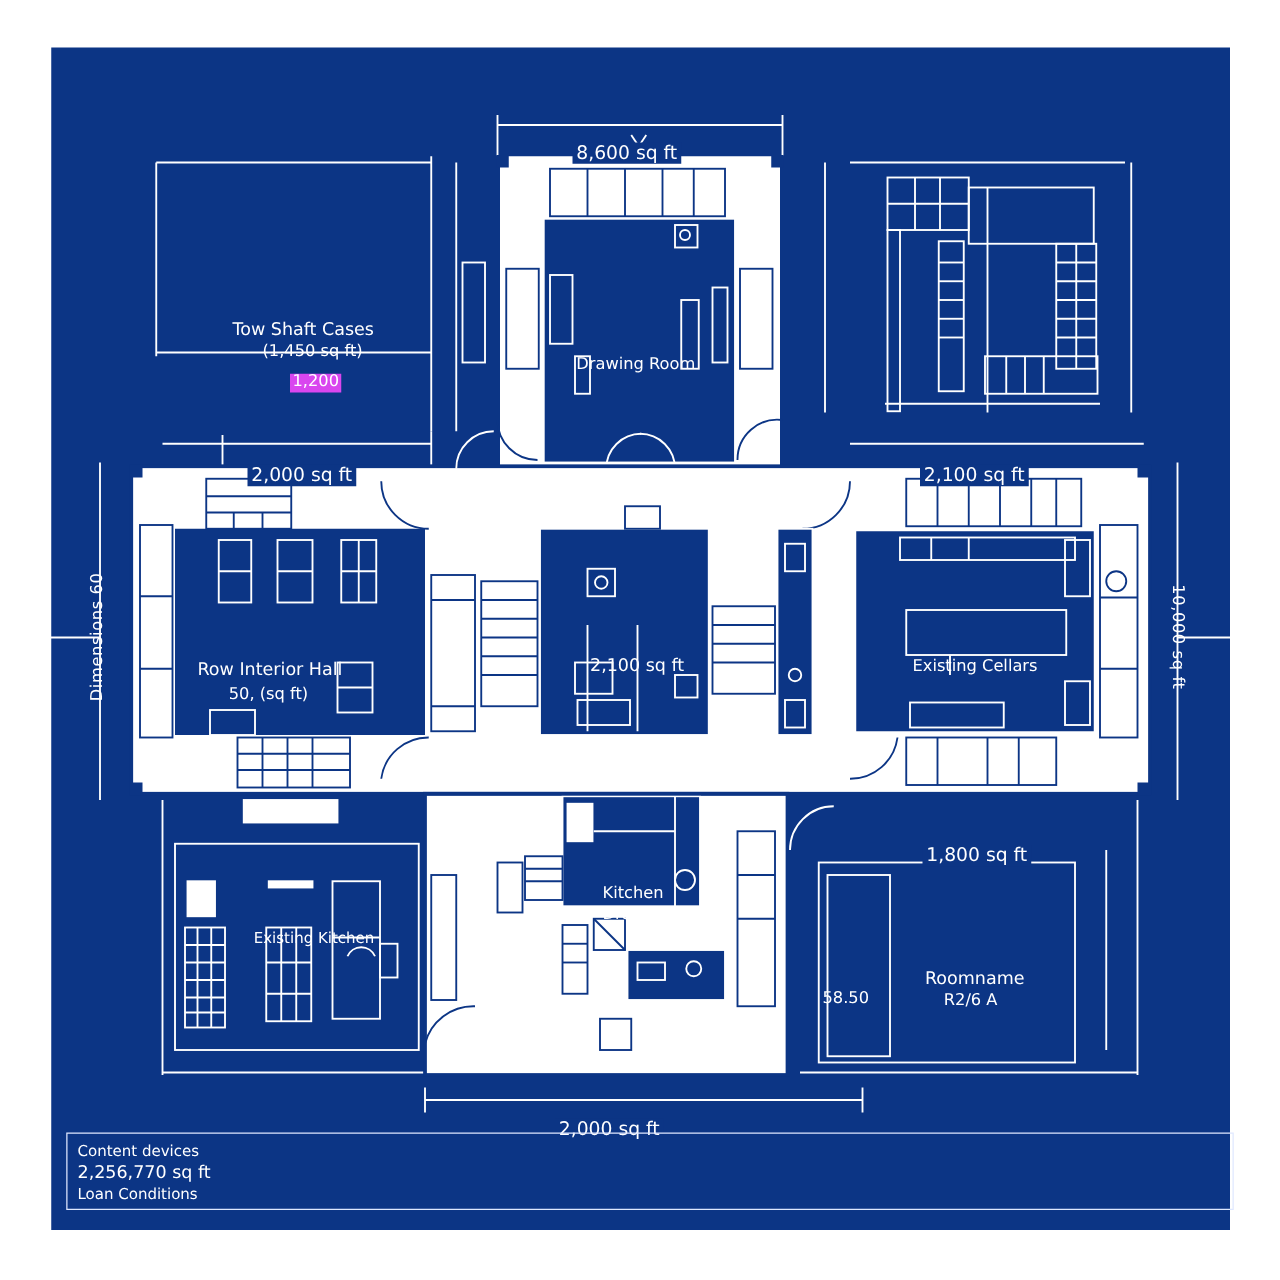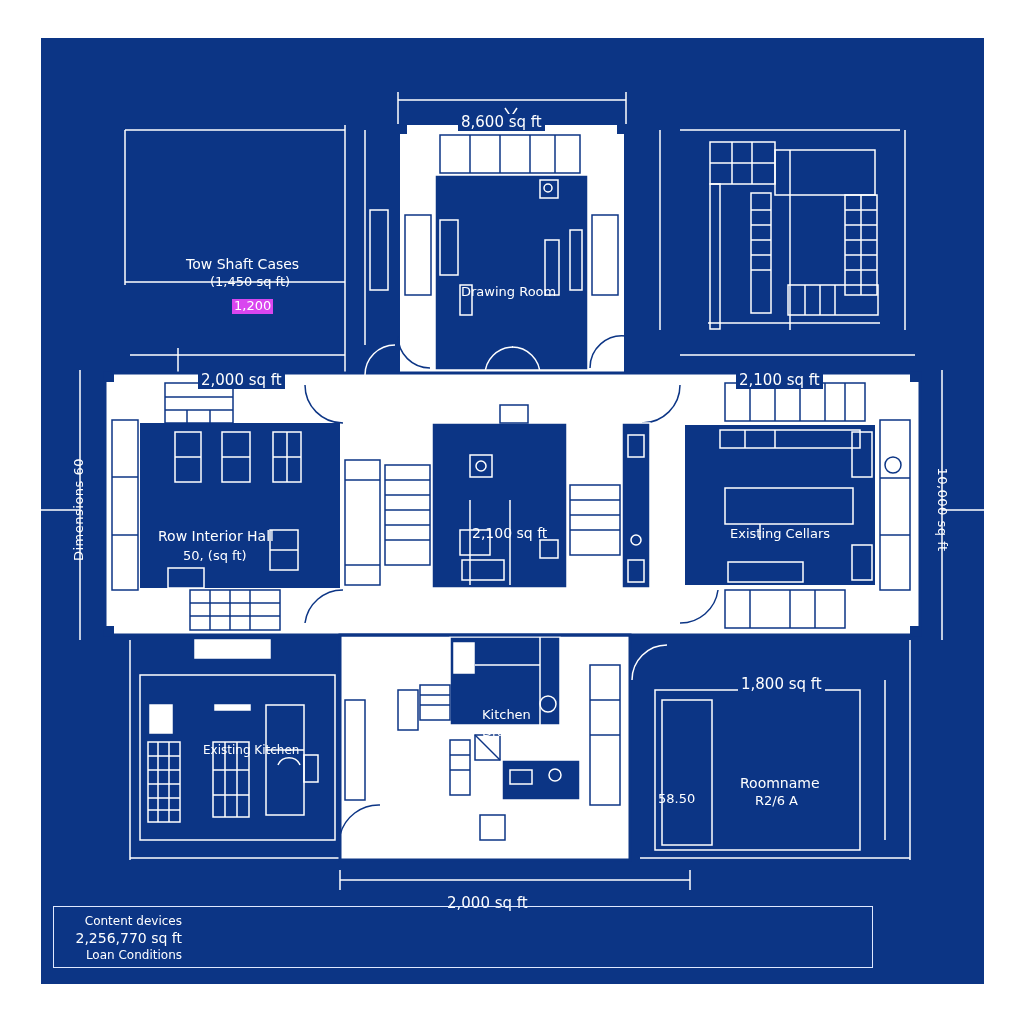--- a/index.html
+++ b/index.html
@@ -5,21 +5,21 @@
   html, body { margin:0; padding:0; }
   body { width:1024px; height:1024px; background:#ffffff; position:relative; overflow:hidden;
          font-family:"DejaVu Sans", sans-serif; }
   #sheet { position:absolute; left:41px; top:38px; width:943px; height:946px; background:#0c3585; }
   svg#plan { position:absolute; left:0; top:0; width:1024px; height:1024px; }
   .lbl { position:absolute; color:#ffffff; white-space:nowrap; text-align:center; line-height:1.15;margin-top:25px; }
   .dim { font-size:15px; background:#0c3585; padding:0 3px; }
   .room { font-size:14px; }
   .sub { font-size:13px; }
   .vert { position:absolute; color:#ffffff; font-size:13px; white-space:nowrap; letter-spacing:0.5px; }
-  #titleblock { position:absolute; left:53px; top:906px; width:820px; height:62px; border:1.5px solid #dfe8ff; box-sizing:border-box;text-align:right; }
+  #titleblock { position:absolute; left:53px; top:906px; width:934px; height:62px; border:1.5px solid #dfe8ff; box-sizing:border-box; }
   #tb-left { position:absolute; left:0; top:0; width:136px; height:100%; padding:6px 8px; box-sizing:border-box; color:#fff; }
   #tb-left div { font-size:12px; line-height:17px; white-space:nowrap; }
   #tb-left .big { font-size:14px; }
   #tb-main { position:absolute; left:140px; top:0; width:640px; height:100%; display:flex; align-items:center; color:#fff; }
   #tb-main .t { font-size:24px; font-weight:bold; letter-spacing:0.2px; font-family:"Liberation Sans", sans-serif; }
   #tb-right { position:absolute; right:0; top:0; width:140px; height:100%; border-left:1.5px solid #dfe8ff; box-sizing:border-box; color:#fff; }
   #tb-right .top { height:28px; border-bottom:1.5px solid #dfe8ff; font-size:12px; padding:6px 8px; box-sizing:border-box; }
   #tb-right .bot { font-size:8px; padding:4px 8px; line-height:10px; }
 </style>
 </head>

